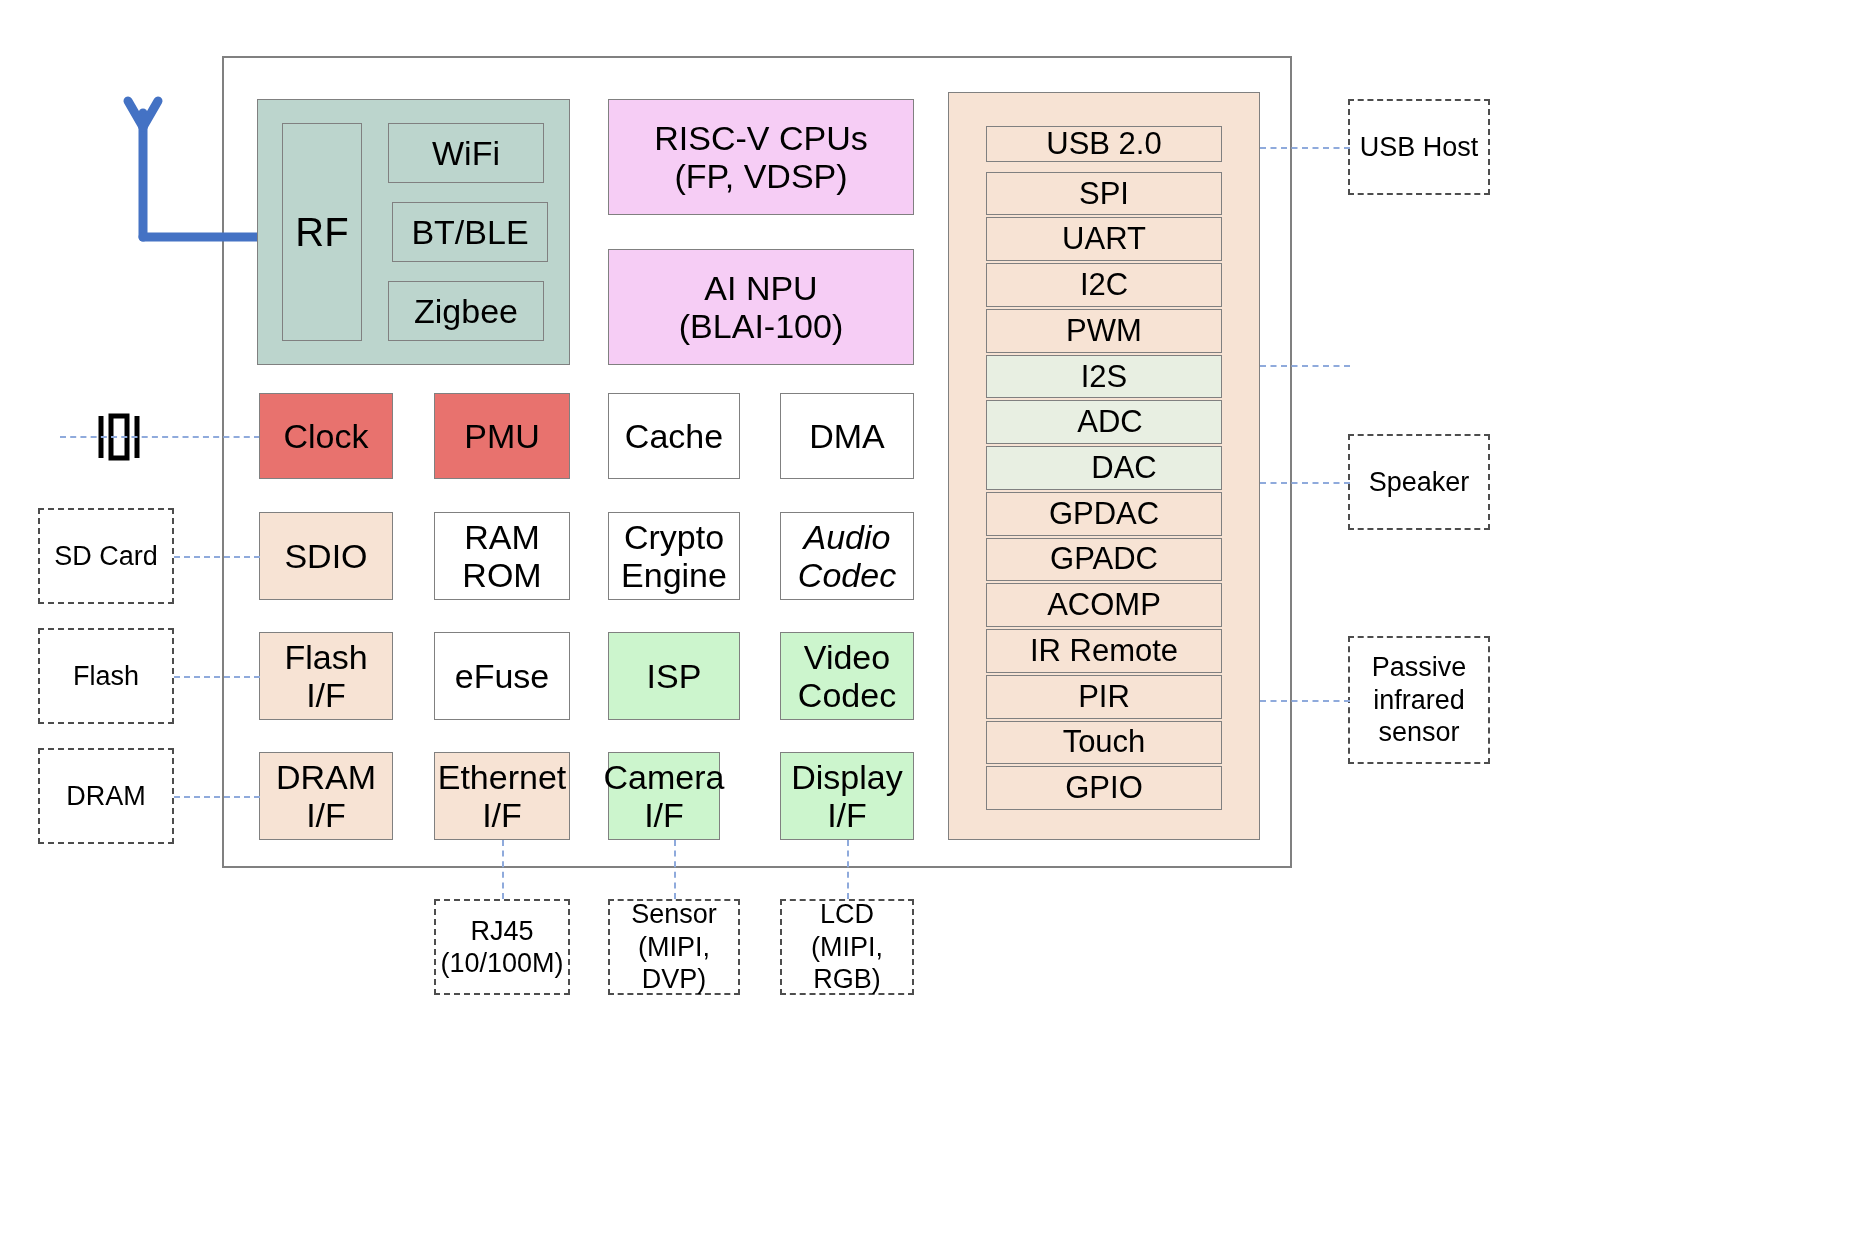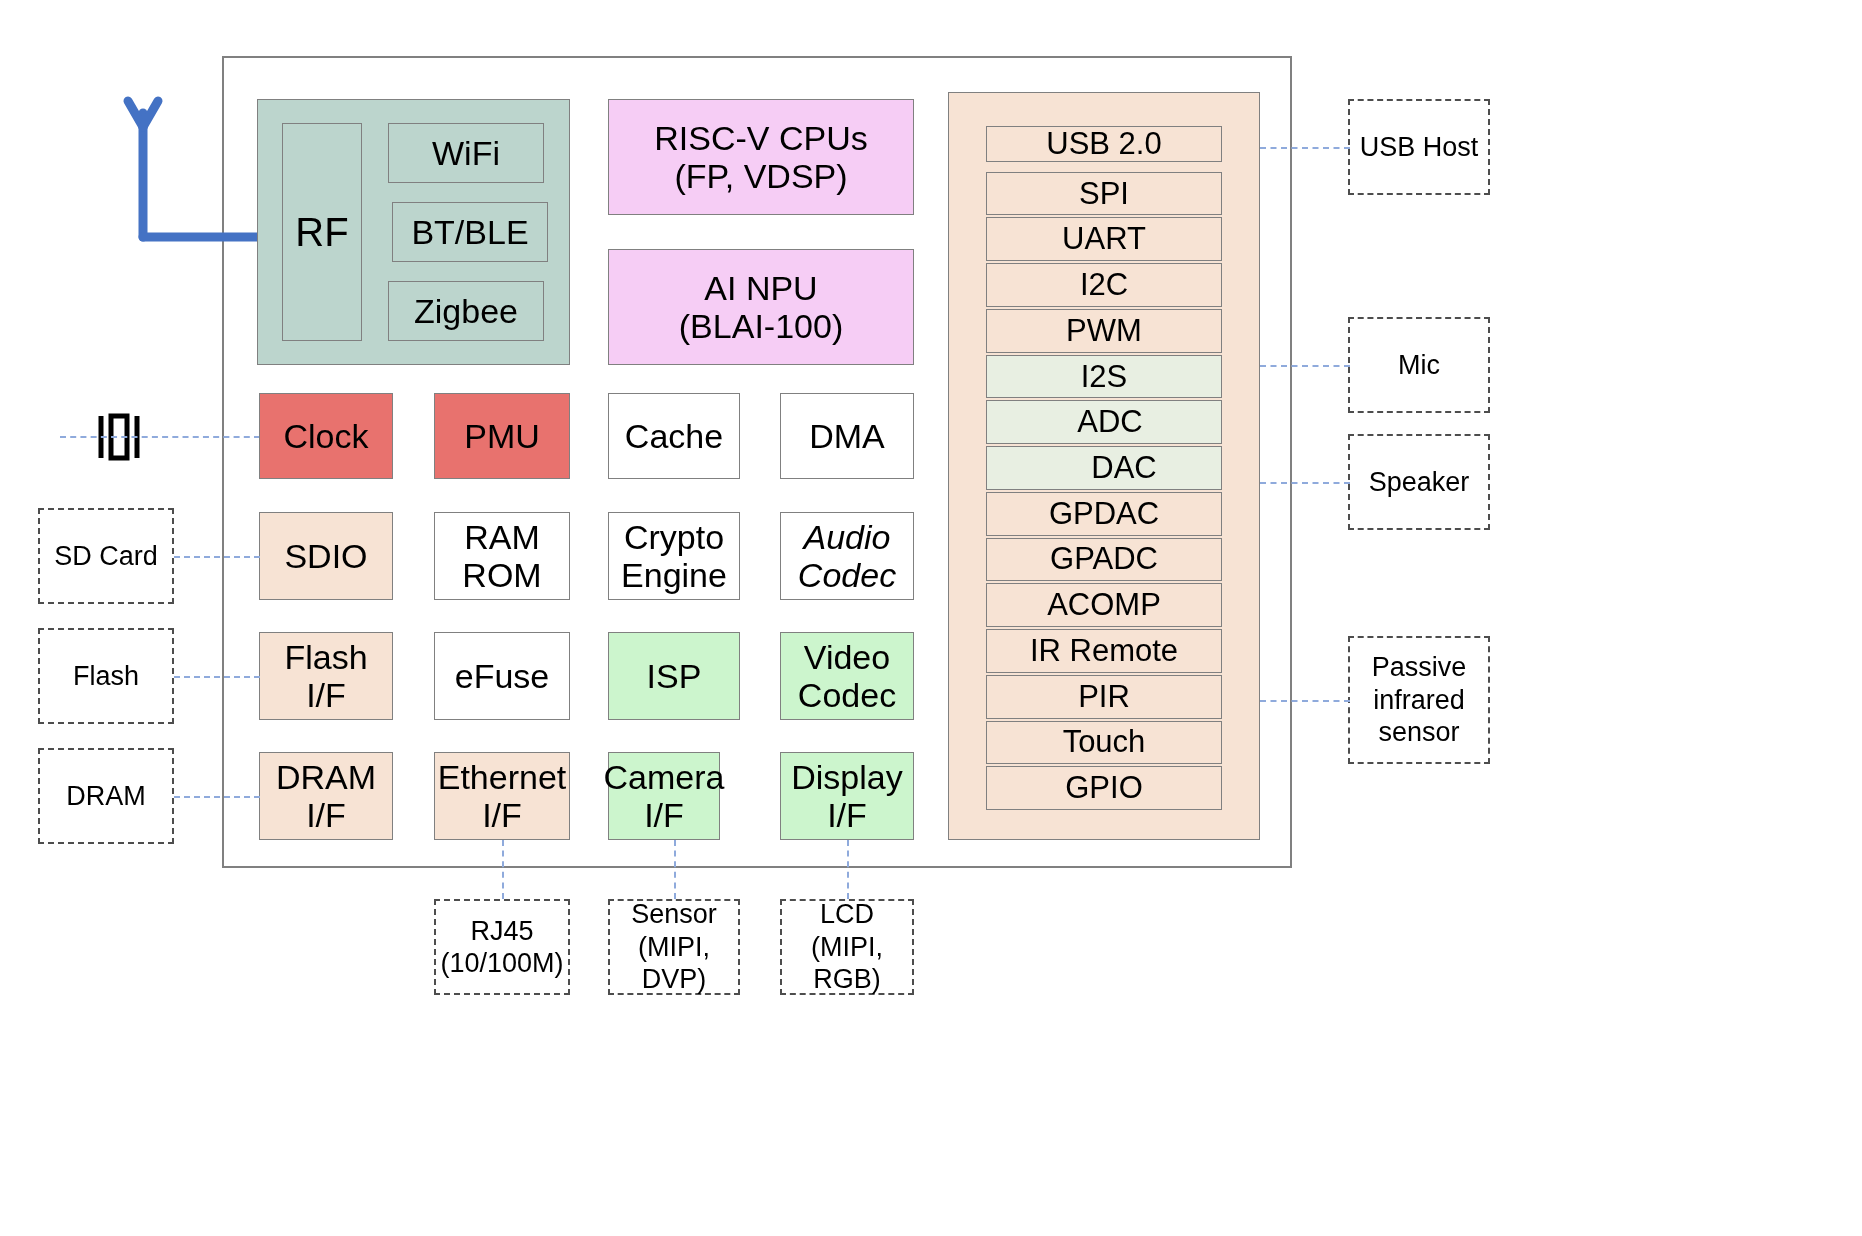--- a/index.html
+++ b/index.html
@@ -180,21 +180,20 @@
 
   <div class="abs ext" style="left:38px; top:628px; width:136px; height:96px;">Flash</div>
   <div class="abs dashline-h" style="left:174px; top:676px; width:86px;"></div>
 
   <div class="abs ext" style="left:38px; top:748px; width:136px; height:96px;">DRAM</div>
   <div class="abs dashline-h" style="left:174px; top:796px; width:86px;"></div>
 
   <div class="abs ext" style="left:1348px; top:99px; width:142px; height:96px;">USB Host</div>
   <div class="abs dashline-h" style="left:1260px; top:147px; width:90px;"></div>
 
-  <div class="abs ext" style="left:1348px; top:317px; width:142px; height:96px;">Mic</div>
   <div class="abs dashline-h" style="left:1260px; top:365px; width:90px;"></div>
 
   <div class="abs ext" style="left:1348px; top:434px; width:142px; height:96px;">Speaker</div>
   <div class="abs dashline-h" style="left:1260px; top:482px; width:90px;"></div>
 
   <div class="abs ext" style="left:1348px; top:636px; width:142px; height:128px;">Passive
 infrared
 sensor</div>
   <div class="abs dashline-h" style="left:1260px; top:700px; width:90px;"></div>
 

